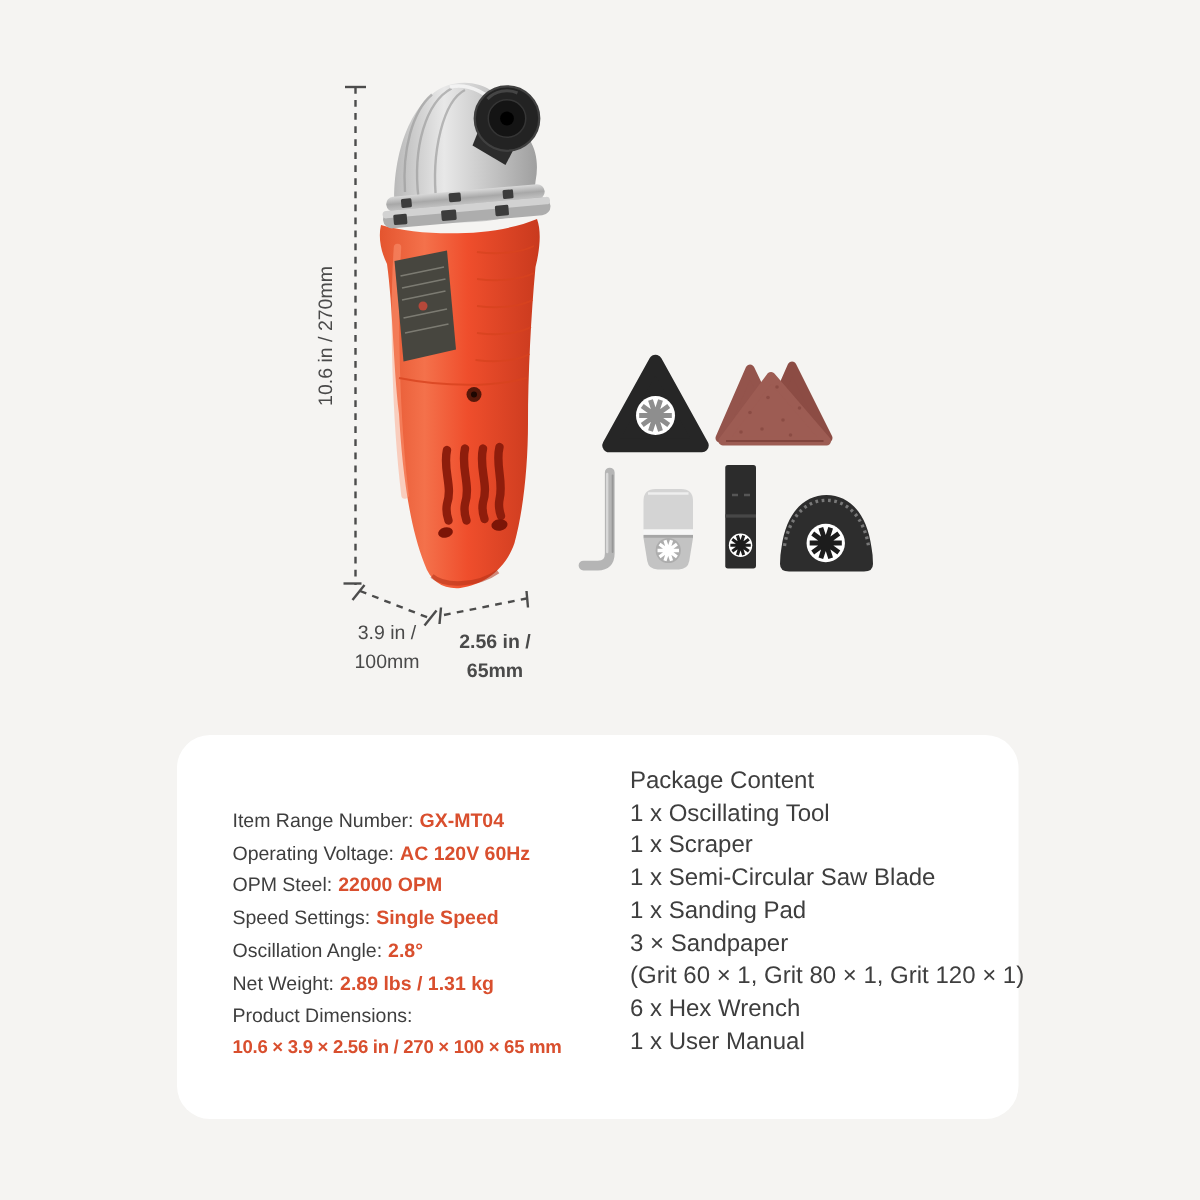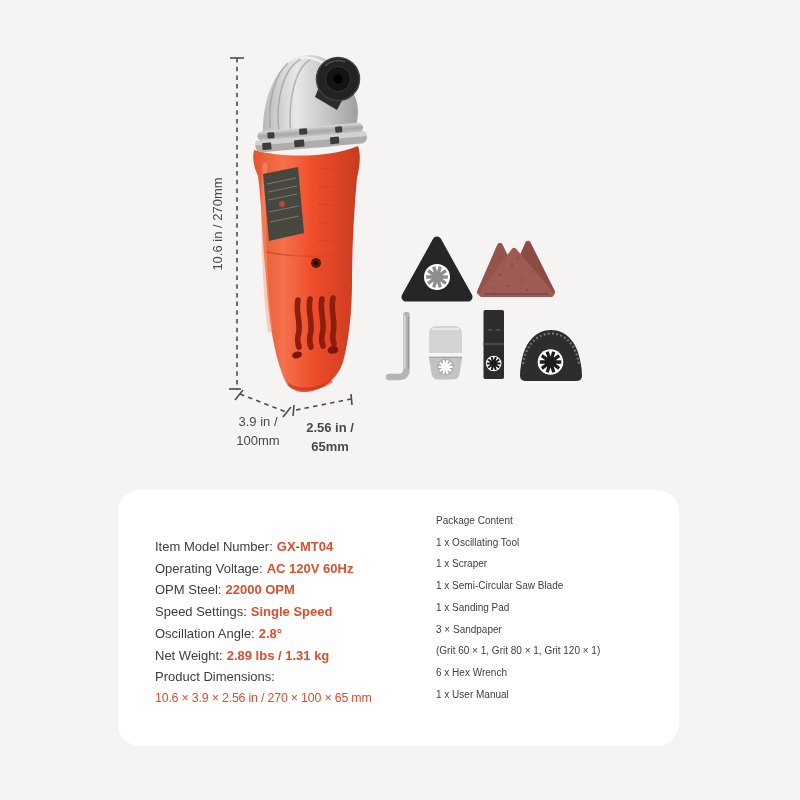--- a/index.html
+++ b/index.html
@@ -24,28 +24,27 @@
   
   .card{
     position:absolute;left:118px;top:490px;width:561px;height:256px;
     background:#ffffff;border-radius:22px;
   }
   .spec-col{
     position:absolute;left:37px;top:46px;font-size:13px;line-height:21.7px;
     white-space:nowrap;
   }
   .pkg-col{
-    position:absolute;left:302px;top:20px;font-size:10px;line-height:21.7px;
+    position:absolute;left:302px;top:20px;font-size:16px;line-height:21.7px;
     white-space:nowrap;
-    margin-left:16px;
   }
   .spec-row .label{color:#3e3e3e;}
   .spec-row .value{color:#d94f2e;font-weight:700;margin-left:4px;text-align:center;}
   .spec-row.dims-value{
-    color:#d94f2e;font-weight:400;font-size:12.4px;letter-spacing:-0.2px;
+    color:#d94f2e;font-weight:700;font-size:12.4px;letter-spacing:-0.2px;
   }
   .pkg-row{color:#3e3e3e;}
 </style>
 </head>
 <body>
 
 <div class="canvas">
 
   <svg width="800" height="800" viewBox="0 0 800 800">
     <defs>
@@ -235,21 +234,21 @@
   </div>
   <div class="dim dim-depth">
     <div>2.56 in /</div>
     <div>65mm</div>
   </div>
 
   <div class="card">
 
     <div class="spec-col">
       <div class="spec-row">
-        <span class="label">Item Model Number:</span><span class="value">GX-MT04</span>
+        <span class="label">Item Range Number:</span><span class="value">GX-MT04</span>
       </div>
       <div class="spec-row">
         <span class="label">Operating Voltage:</span><span class="value">AC 120V 60Hz</span>
       </div>
       <div class="spec-row">
         <span class="label">OPM Steel:</span><span class="value">22000 OPM</span>
       </div>
       <div class="spec-row">
         <span class="label">Speed Settings:</span><span class="value">Single Speed</span>
       </div>

